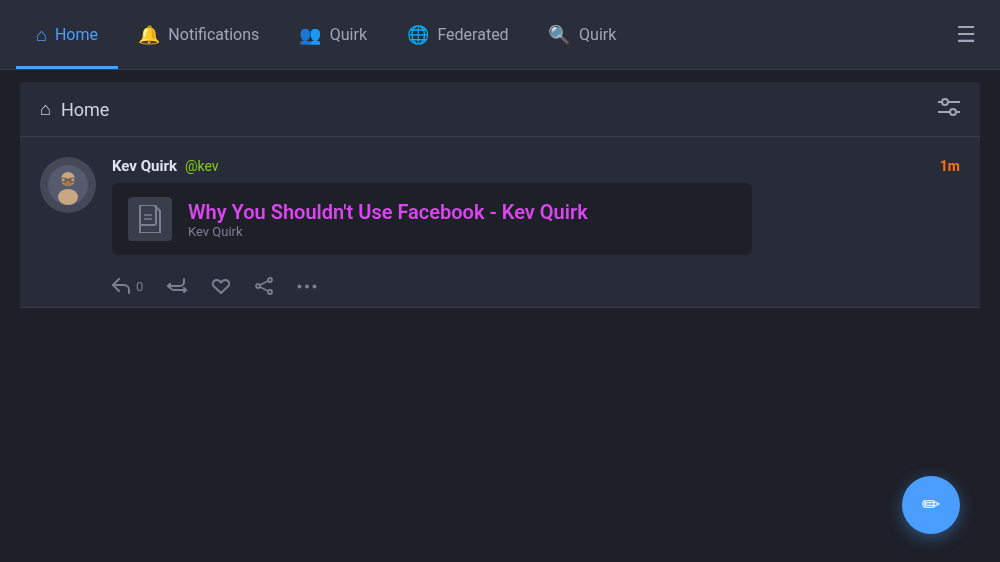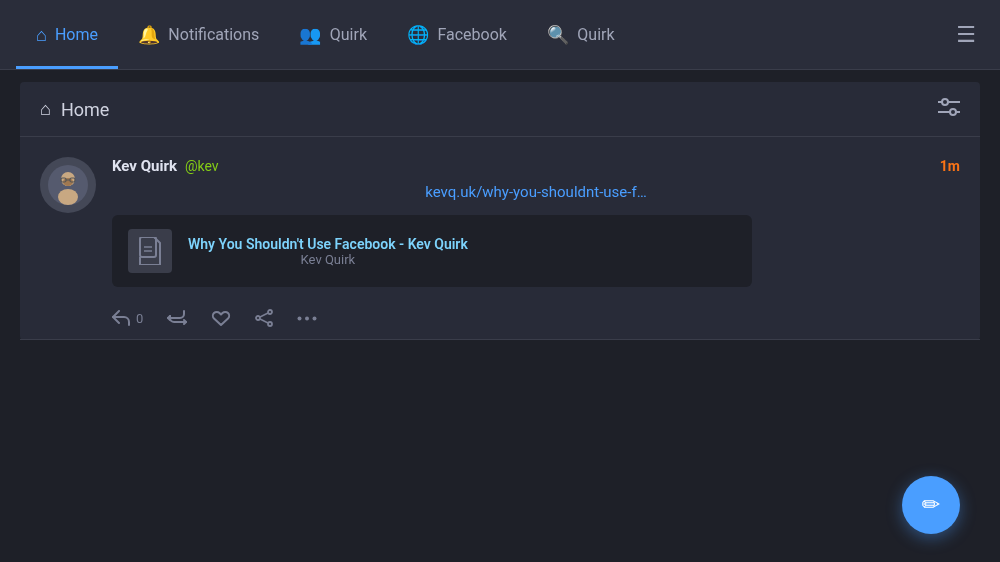--- a/index.html
+++ b/index.html
@@ -83,21 +83,20 @@
     .filter-icon {
       color: #a0a5b8;
       font-size: 18px;
       cursor: pointer;
     }
 
     
     .post-card {
       padding: 20px 20px 12px 20px;
       border-bottom: 1px solid #3a3d4a;
-      text-align: center;
     }
     .post-header {
       display: flex;
       align-items: flex-start;
       gap: 16px;
     }
     .avatar {
       width: 56px;
       height: 56px;
       border-radius: 50%;
@@ -171,22 +170,22 @@
       background: #3a3d4a;
       border-radius: 4px;
       display: flex;
       align-items: center;
       justify-content: center;
       flex-shrink: 0;
       color: #7a7f94;
       font-size: 22px;
     }
     .preview-text .preview-title {
-      color: #7dd3fc;
-      font-size: 14px;
+      color: #d946ef;
+      font-size: 20px;
       font-weight: 600;
     }
     .preview-text .preview-site {
       color: #7a7f94;
       font-size: 13px;
     }
 
     
     .post-actions {
       display: flex;
@@ -238,21 +237,21 @@
   <div class="nav-item">
     <span class="nav-icon">🔔</span>
     <span>Notifications</span>
   </div>
   <div class="nav-item">
     <span class="nav-icon">👥</span>
     <span>Quirk</span>
   </div>
   <div class="nav-item">
     <span class="nav-icon">🌐</span>
-    <span>Facebook</span>
+    <span>Federated</span>
   </div>
   <div class="nav-item">
     <span class="nav-icon">🔍</span>
     <span>Quirk</span>
   </div>
   <div class="nav-spacer"></div>
   <div class="nav-menu">☰</div>
 </nav>
 
 <div class="content">
@@ -295,21 +294,20 @@
       <div class="post-body">
         <div class="post-meta">
           <div class="post-author">
             <span class="author-name">Kev Quirk</span>
             <span class="author-handle">@kev</span>
           </div>
           <span class="post-time">1m</span>
         </div>
 
 
-        <a class="post-link" href="#">kevq.uk/why-you-shouldnt-use-f…</a>
 
         <div class="link-preview">
           <div class="preview-icon">
             <svg width="24" height="28" viewBox="0 0 24 28" fill="none" xmlns="http://www.w3.org/2000/svg">
               <rect x="2" y="0" width="16" height="20" rx="2" fill="none" stroke="#7a7f94" stroke-width="2"></rect>
               <path d="M16 0 L22 6 L22 28 L2 28 L2 20" stroke="#7a7f94" stroke-width="2" fill="none"></path>
               <line x1="6" y1="10" x2="14" y2="10" stroke="#7a7f94" stroke-width="1.5"></line>
               <line x1="6" y1="14" x2="14" y2="14" stroke="#7a7f94" stroke-width="1.5"></line>
             </svg>
           </div>

